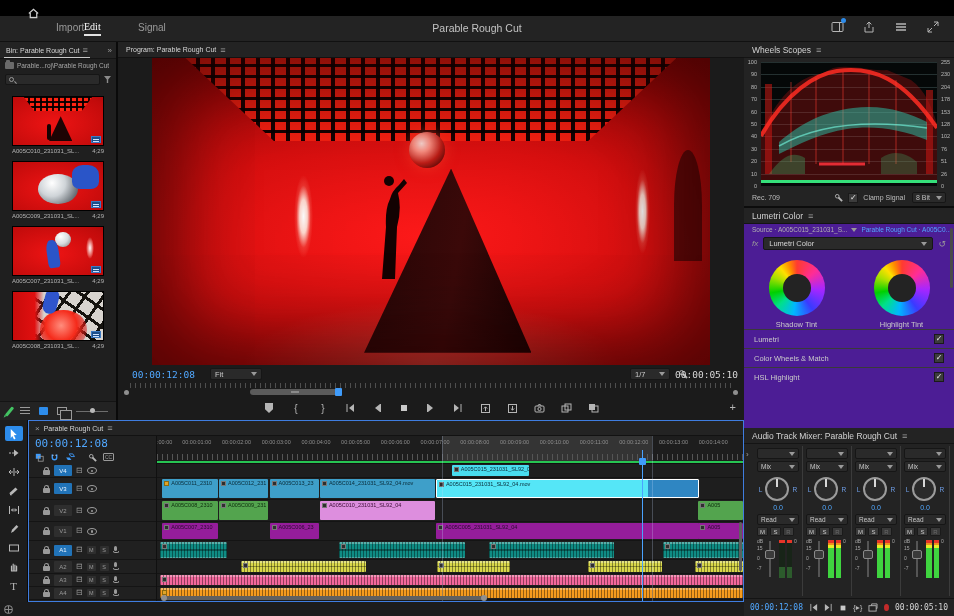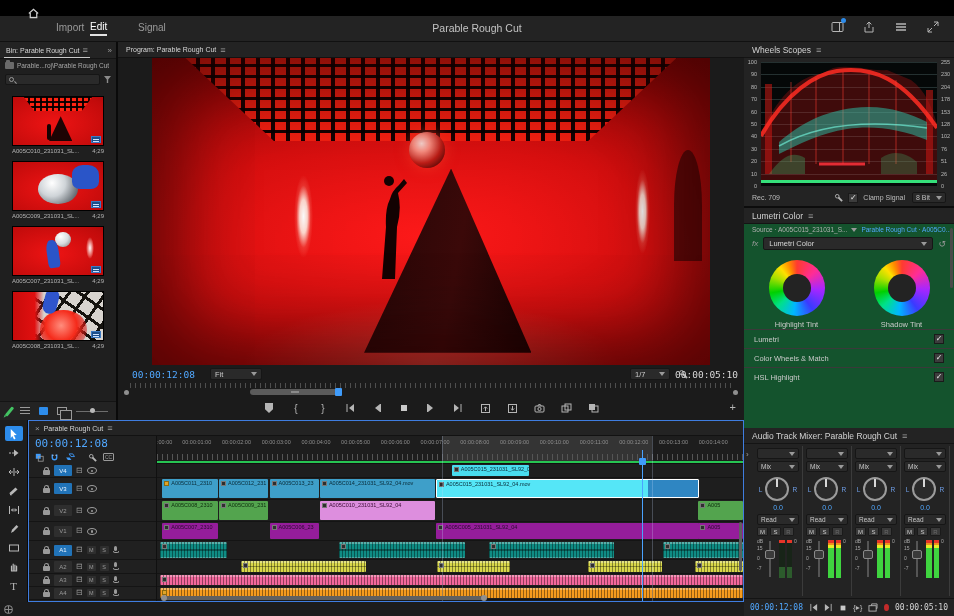--- a/index.html
+++ b/index.html
@@ -111,21 +111,21 @@
 .scope-scale{position:absolute;top:2px;bottom:2px;width:15px;font-size:5.5px;color:#b9b9b9;}
 .scope-scale span{position:absolute;transform:translateY(-50%);}
 .scope-scale.left{left:0;text-align:right;}
 .scope-scale.left span{right:2px;}
 .scope-scale.right{right:0;}
 .scope-scale.right span{left:2px;}
 .scope-foot{position:absolute;left:0;bottom:0;right:0;height:17px;display:flex;align-items:center;gap:5px;padding:0 8px;font-size:7px;color:#bdbdbd;}
 .bitdd{margin-left:2px;width:34px;height:11px;background:#2a2a2a;border:1px solid #161616;border-radius:2px;display:flex;align-items:center;justify-content:space-between;padding:0 3px;}
 
 
-.lumetri{position:absolute;left:744px;top:208px;width:210px;height:252px;background:#14532d;}
+.lumetri{position:absolute;left:744px;top:208px;width:210px;height:252px;background:#4c1d95;}
 .lm-src{display:flex;align-items:center;gap:4px;padding:2px 8px;font-size:6.5px;color:#b0b0b0;white-space:nowrap;overflow:hidden;}
 .lm-link{color:#51a8ff;}
 .lm-fxrow{display:flex;align-items:center;gap:5px;padding:2px 8px;}
 .fx-ic{font-size:8px;font-style:italic;color:#9a9a9a;}
 .lm-dd{flex:1;height:13px;background:#2a2a2a;border:1px solid #161616;border-radius:2px;display:flex;align-items:center;justify-content:space-between;padding:0 5px;font-size:7.5px;color:#d6d6d6;}
 .reset-ic{color:#9a9a9a;font-size:9px;}
 .wheels{display:flex;justify-content:space-around;margin-top:8px;}
 .wheelwrap{text-align:center;}
 .wheel{position:relative;width:56px;height:56px;border-radius:50%;margin:0 auto;background:conic-gradient(from 0deg,#ff3b30,#ff2d95 13%,#a726ff 26%,#3a3aff 40%,#00b7ff 52%,#00e08a 63%,#00d000 72%,#a8e000 82%,#ffe000 89%,#ff8a00 95%,#ff3b30 100%);}
 .wheel .hole{position:absolute;inset:14px;border-radius:50%;background:#232323;}
@@ -245,21 +245,21 @@
     <div class="bar"></div>
     <div class="home-btn">
       <span>
         <svg width="13" height="13" viewBox="0 0 14 14">
             <path d="M2 7 7 2.5 12 7" fill="none" stroke="#d0d0d0" stroke-width="1.3"></path>
             <path d="M3.5 6.5V11.5h7V6.5" fill="none" stroke="#d0d0d0" stroke-width="1.3"></path>
           </svg>
       </span>
     </div>
     <span class="nav-item" style="left:56px;top:22px;">Import</span>
-    <span class="nav-item active" style="left:90px;top:21px;">Edit</span>
+    <span class="nav-item active" style="left:84px;top:21px;font-family:Liberation Serif, serif;">Edit</span>
     <span class="nav-item" style="left:138px;top:22px;">Signal</span>
     <div class="app-title" style="top:22px;">Parable Rough Cut</div>
     <div class="tb-icons" style="top:20px;">
       <span class="tb-ic">
         <svg width="13" height="12" viewBox="0 0 13 12">
             <rect x="1" y="1.5" width="11" height="9" rx="1" fill="none" stroke="#b5b5b5"></rect>
             <path d="M8.5 1.5v9" stroke="#b5b5b5"></path>
           </svg>
         <span class="bluedot"></span>
       </span>
@@ -567,27 +567,27 @@
           <span>Lumetri Color</span>
           <span class="ddarr"></span>
         </span>
       <span class="reset-ic">↺</span>
     </div>
     <div class="wheels">
       <div class="wheelwrap">
         <div class="wheel">
             <div class="hole"></div>
           </div>
-        <div class="wheel-label">Highlight Tint</div>
+        <div class="wheel-label">Shadow Tint</div>
       </div>
       <div class="wheelwrap">
         <div class="wheel">
             <div class="hole"></div>
           </div>
-        <div class="wheel-label">Shadow Tint</div>
+        <div class="wheel-label">Highlight Tint</div>
       </div>
     </div>
     <div class="lm-sec">
       <span>Lumetri</span>
       <span class="cb">✓</span>
     </div>
     <div class="lm-sec">
       <span>Color Wheels &amp; Match</span>
       <span class="cb">✓</span>
     </div>

